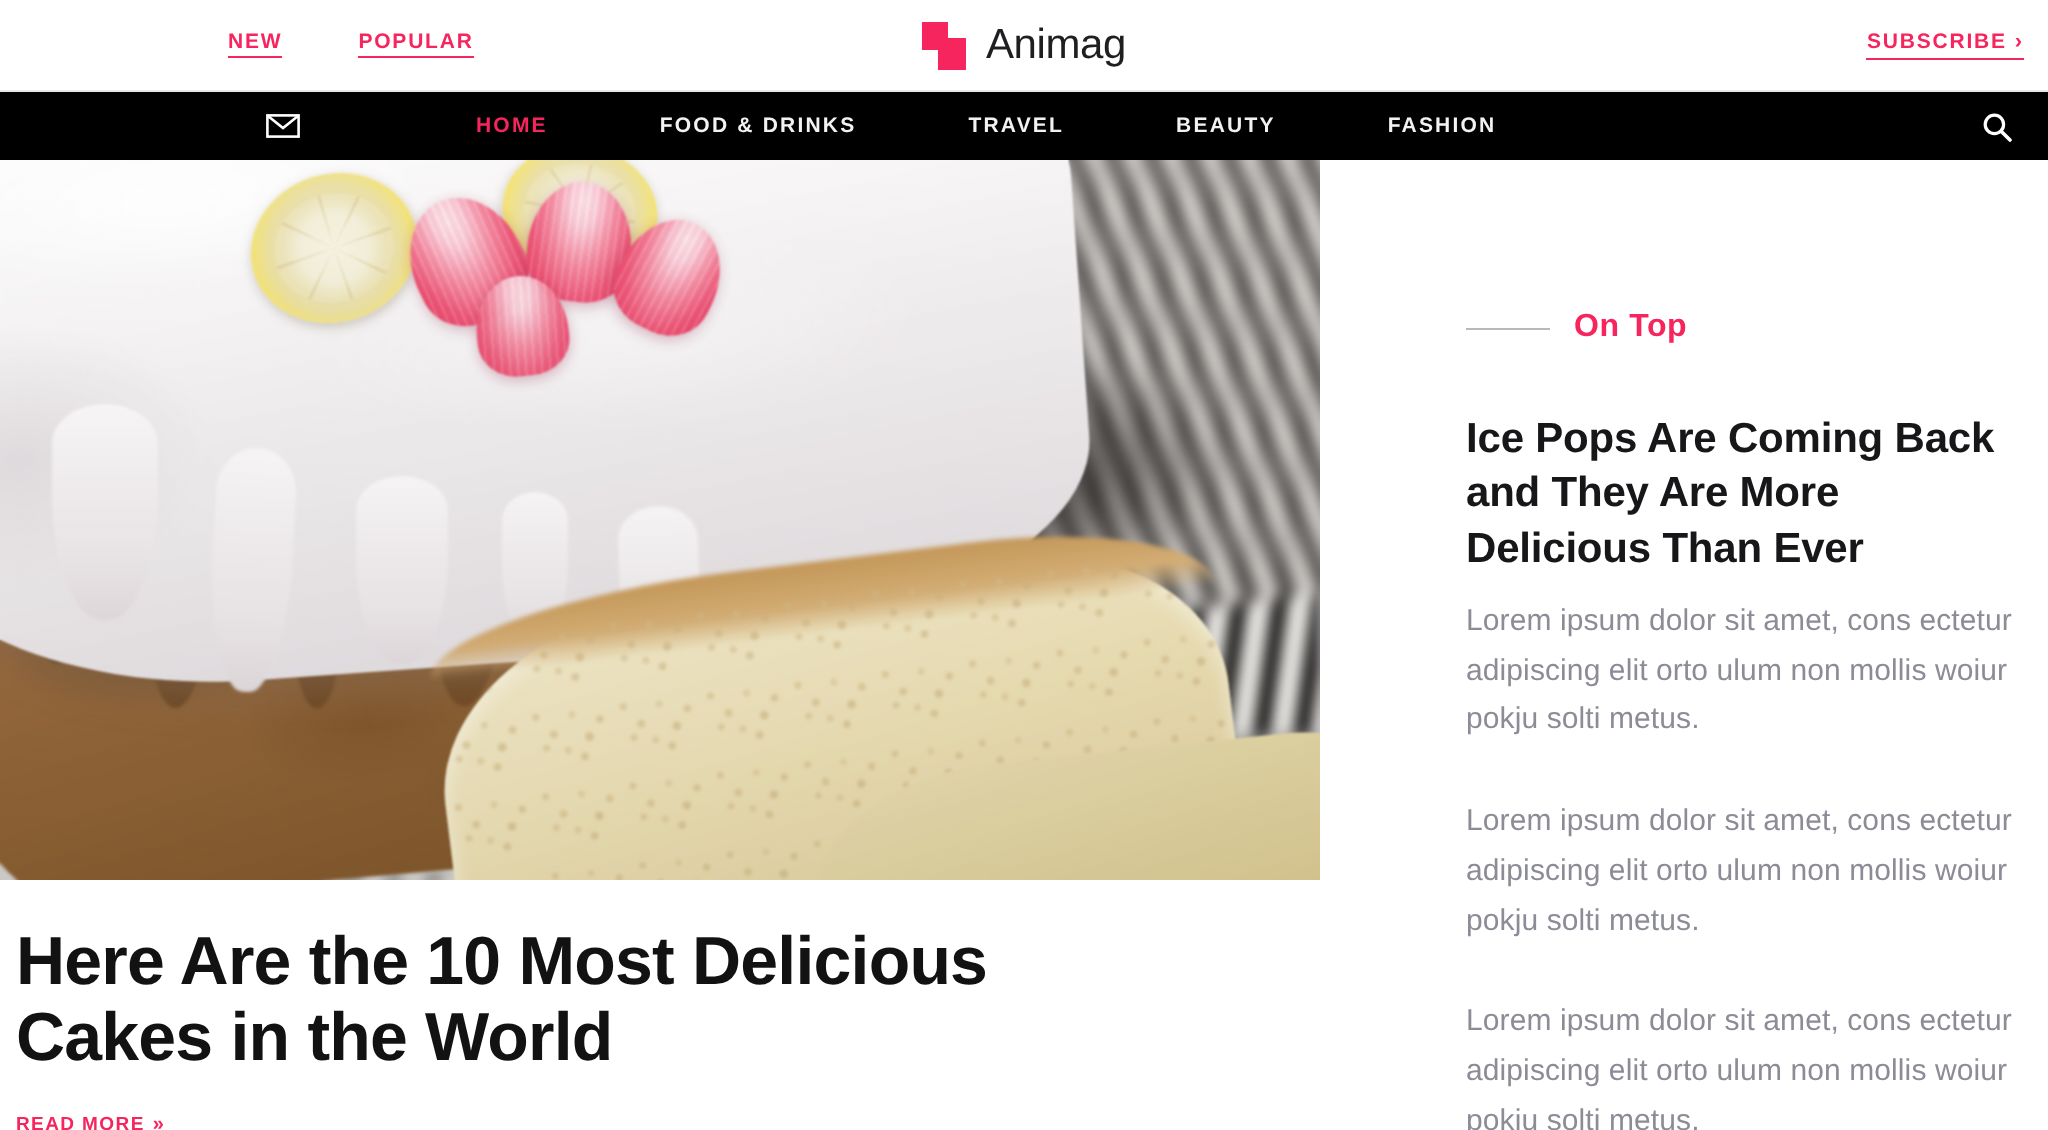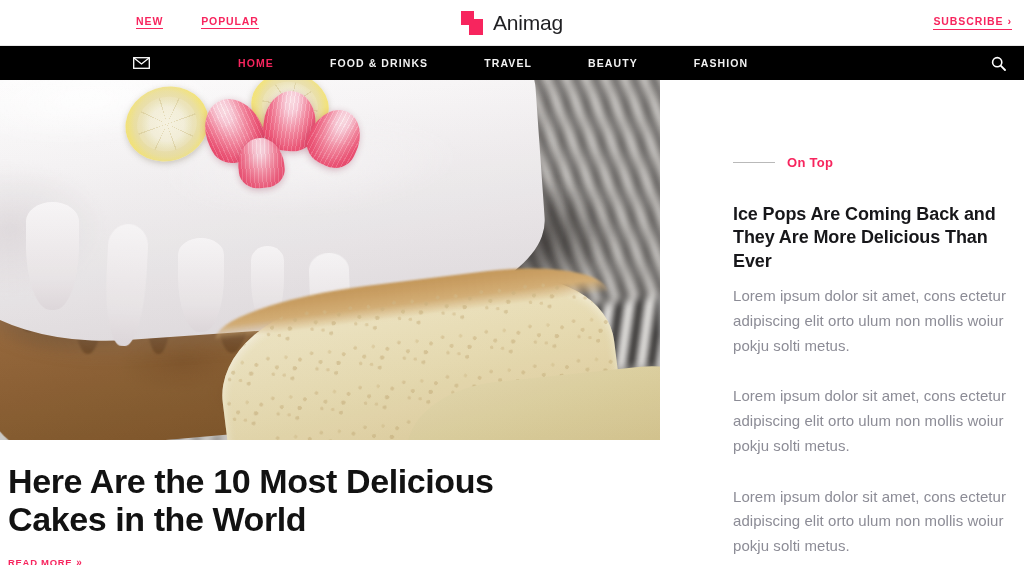--- a/index.html
+++ b/index.html
@@ -25,21 +25,21 @@
     background: #ffffff;
     display: flex;
     align-items: center;
     border-bottom: 1px solid #e8e8e8;
   }
 
   .topbar-left {
     display: flex;
     align-items: center;
     gap: 38px;
-    margin-left: 91px;
+    margin-left: 69px;
     padding-left: 45px;
   }
 
   .tb-link {
     font-size: 10.5px;
     letter-spacing: 0.9px;
     font-weight: 700;
     color: #f7255e;
     text-decoration: none;
     border-bottom: 1px solid #f7255e;
@@ -451,30 +451,30 @@
     align-items: center;
     gap: 12px;
     margin-bottom: 33px;
   }
   .section-rule {
     width: 42px;
     height: 1px;
     background: #b9b9b9;
   }
   .section-label {
-    font-size: 13px;
+    font-size: 16px;
     font-weight: 700;
     letter-spacing: 0.3px;
     color: #f7255e;
   }
 
   .s-article { margin-bottom: 26px; }
 
   .s-title {
-    font-size: 18px;
+    font-size: 21px;
     line-height: 1.3;
     font-weight: 700;
     letter-spacing: -0.1px;
     color: #17171a;
     margin-bottom: 11px;
     cursor: pointer;
   }
   .s-excerpt {
     font-size: 15px;
     line-height: 1.65;

